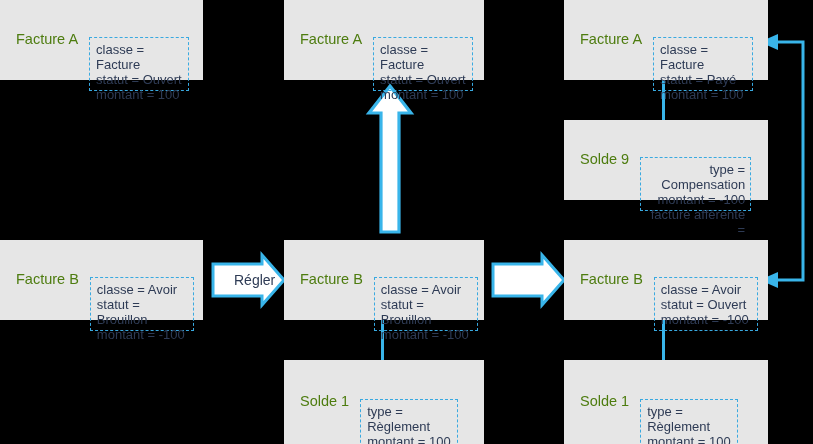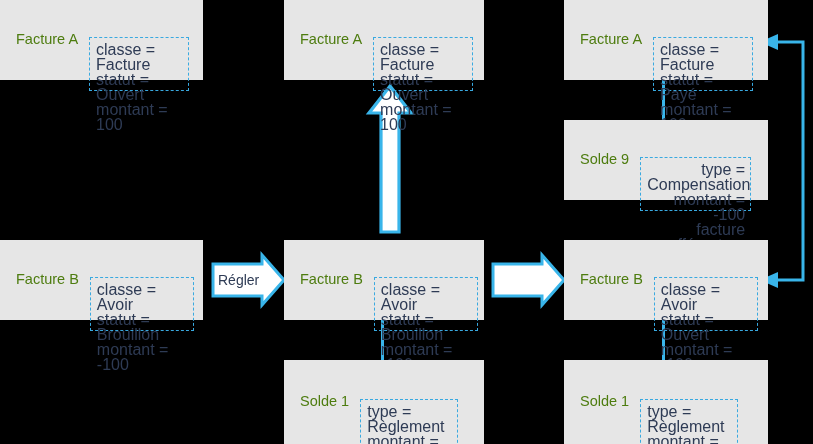--- a/index.html
+++ b/index.html
@@ -33,21 +33,21 @@
     font-size: 14.5px;
     line-height: 1.2;
     white-space: nowrap;
     flex: 0 0 auto;
   }
   .card-attrs {
     border: 1px dashed #39a9e0;
     box-sizing: border-box;
     padding: 4px 5px 4px 6px;
     color: #2e3b55;
-    font-size: 16px;
+    font-size: 13px;
     line-height: 15px;
     white-space: pre-line;
     flex: 0 0 auto;
     margin-top: 47px;
   }
 
   
   .conn {
     position: absolute;
     background: #39b5ea;
@@ -62,21 +62,21 @@
     overflow: visible;
     pointer-events: none;
   }
 
   
   .block-arrow {
     position: absolute;
   }
   .block-arrow .arrow-label {
     position: absolute;
-    left: 0;
+    left: 16px;
     top: 0;
     width: 100%;
     height: 100%;
     display: flex;
     align-items: center;
     justify-content: flex-start;
     padding-left: 5px;
     box-sizing: border-box;
     color: #2e3b55;
     font-size: 14px;

